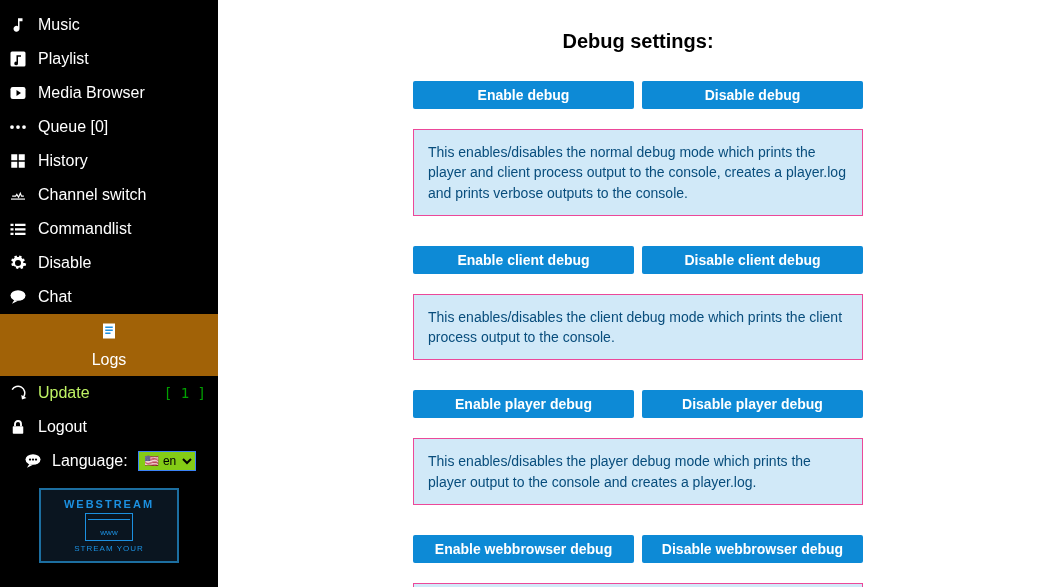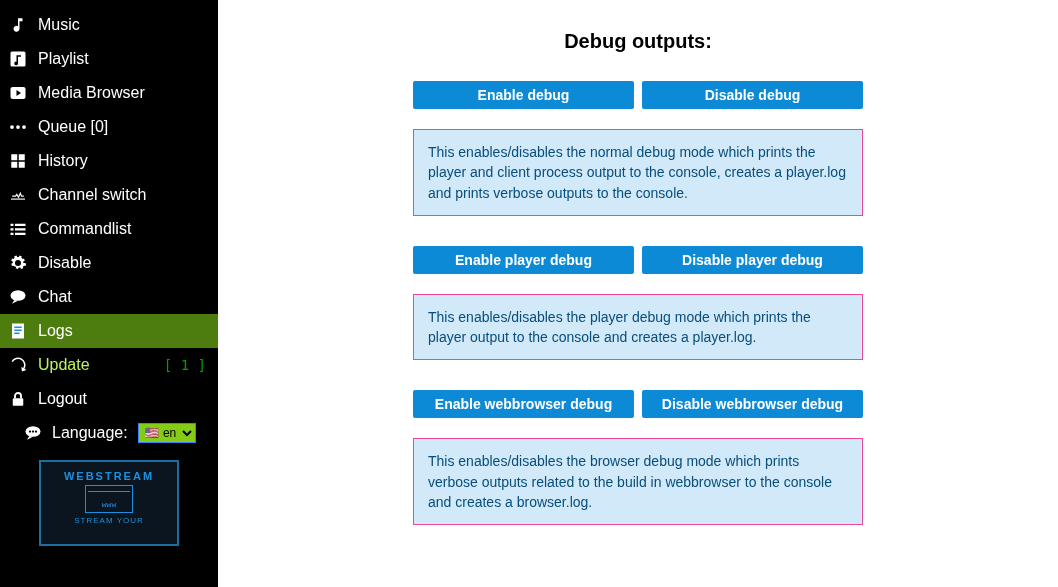--- a/index.html
+++ b/index.html
@@ -21,21 +21,21 @@
     }
     .nav-item {
       display: flex;
       align-items: center;
       padding: 7px 8px;
       cursor: pointer;
       font-size: 16px;
       gap: 10px;
       justify-content: space-between;
     }
-    .nav-item.active { background: #4d7c0f; }
+    .nav-item.active { background: #a16207; flex-direction: column; }
     .nav-item .icon {
       width: 20px;
       height: 20px;
       display: flex;
       align-items: center;
       justify-content: center;
       flex-shrink: 0;
     }
     .nav-item .label { flex: 1; }
     .nav-item .badge {
@@ -56,21 +56,21 @@
     .lang-row select {
       margin-left: auto;
       background: #84cc16;
       border: 1px solid #3b82f6;
       font-size: 12px;
       padding: 1px 2px;
     }
     .webstream-box {
       margin: 10px auto 0;
       width: 140px;
-      height: 86px;
+      height: 75px;
       border: 2px solid #1c6ea0;
       background: #0a1520;
       color: #1c90e0;
       text-align: center;
       font-size: 11px;
       padding: 8px 4px;
       display:flex;
       flex-direction:column;
       align-items:center;
       gap:3px;
@@ -81,21 +81,21 @@
       width: 48px; height:28px;
       display:flex; align-items:flex-end; justify-content:center;
       position:relative;
     }
     .webstream-box .wb-window::before {
       content:'';
       position:absolute;
       top:5px; left:2px; right:2px;
       height:1px; background:#1c90e0;
     }
-    .webstream-box .wb-window span { font-size:8px; margin-bottom:3px;font-family:Liberation Mono, monospace;}
+    .webstream-box .wb-window span { font-size:8px; margin-bottom:3px;}
     .webstream-box .wb-tag { font-size:8px; letter-spacing:1px;}
     .main {
       flex: 1;
       background: #fff;
       overflow-y: auto;
       padding: 30px 0 20px;
     }
     .main h2 {
       text-align: center;
       font-size: 20px;
@@ -286,30 +286,37 @@
   <div class="webstream-box">
     <div class="wb-title">WEBSTREAM</div>
     <div class="wb-window">
         <span>www</span>
       </div>
     <div class="wb-tag">STREAM YOUR</div>
   </div>
 </div>
 
 <div class="main">
-  <h2>Debug outputs:</h2>
+  <h2>Debug settings:</h2>
 
   <div class="section">
     <div class="btn-row">
       <button class="btn">Enable debug</button>
       <button class="btn">Disable debug</button>
     </div>
     <div class="desc-box">This enables/disables the normal debug mode which prints the player and client process output to the console, creates a player.log and prints verbose outputs to the console.</div>
   </div>
 
+  <div class="section">
+    <div class="btn-row">
+      <button class="btn">Enable client debug</button>
+      <button class="btn">Disable client debug</button>
+    </div>
+    <div class="desc-box">This enables/disables the client debug mode which prints the client process output to the console.</div>
+  </div>
 
   <div class="section">
     <div class="btn-row">
       <button class="btn">Enable player debug</button>
       <button class="btn">Disable player debug</button>
     </div>
     <div class="desc-box">This enables/disables the player debug mode which prints the player output to the console and creates a player.log.</div>
   </div>
 
   <div class="section">

